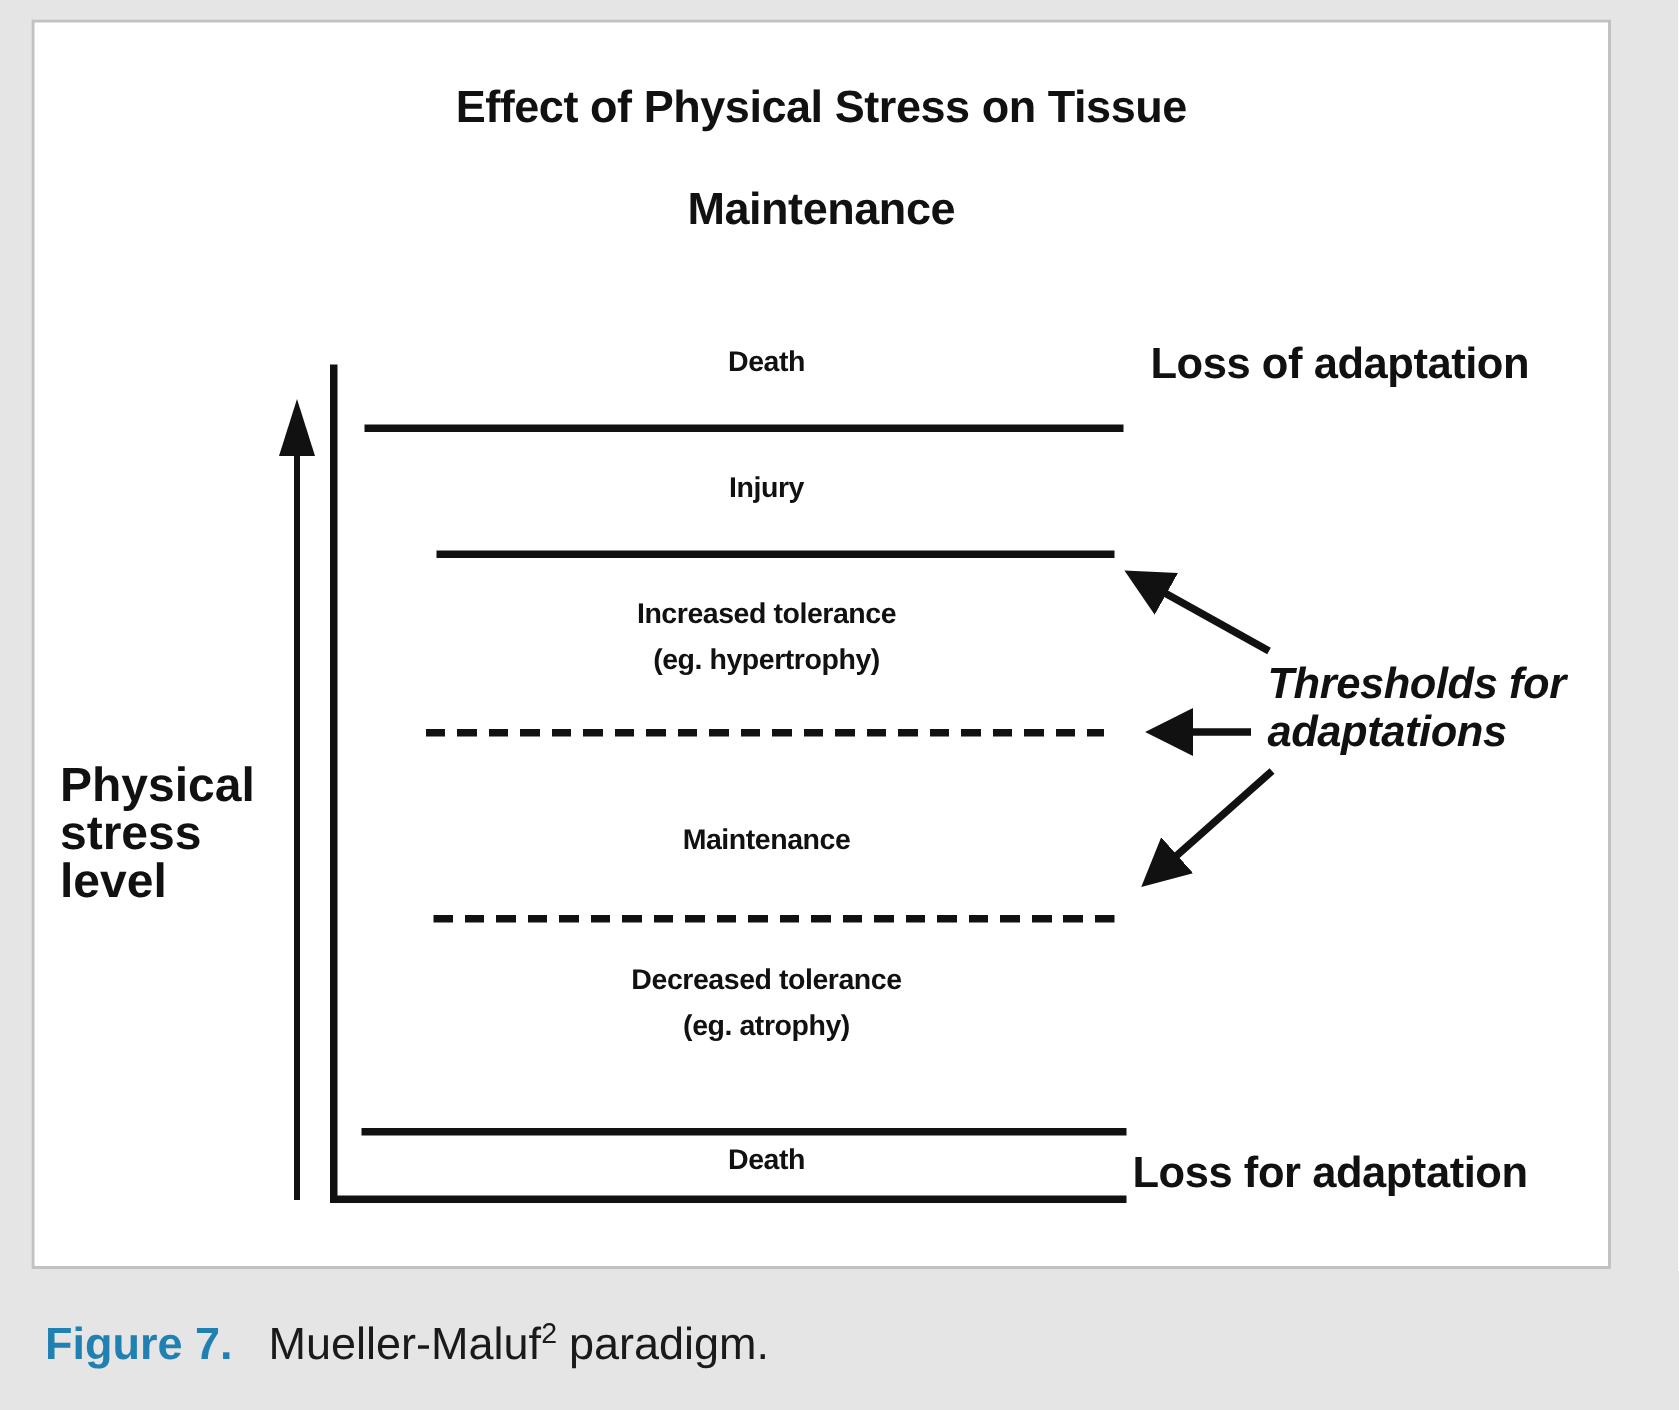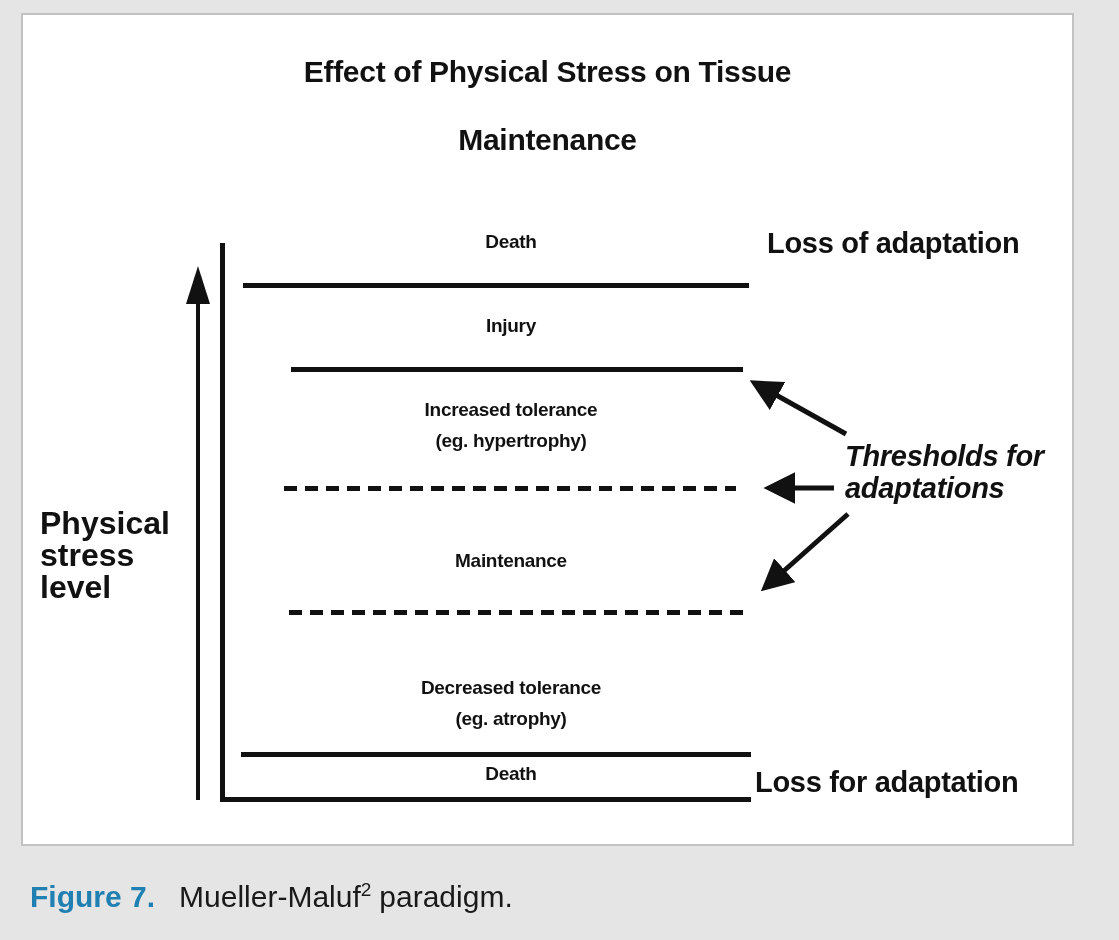--- a/index.html
+++ b/index.html
@@ -103,21 +103,21 @@
     color: #2080b2;
   }
   .caption-body { margin-left: 24px; color: #1a1a1a; }
   .caption-sup { font-size: 19px; vertical-align: 11px; color: #1a1a1a; }
   .caption-end { margin-left: 8px; color: #1a1a1a; }
 
   .pos-death-top    { top: 226px; }
   .pos-injury       { top: 310px; }
   .pos-increased    { top: 394px; }
   .pos-maintenance  { top: 545px; }
-  .pos-decreased    { top: 672px; }
+  .pos-decreased    { top: 638px; }
   .pos-death-bot    { top: 758px; }
 
   .pos-loss-of   { left: 767px; top: 227px; }
   .pos-thresholds{ left: 845px; top: 440px; font-style: italic; }
   .pos-loss-for  { left: 755px; top: 766px; }
 </style>
 </head>
 <body>
 
 <div class="stage">

